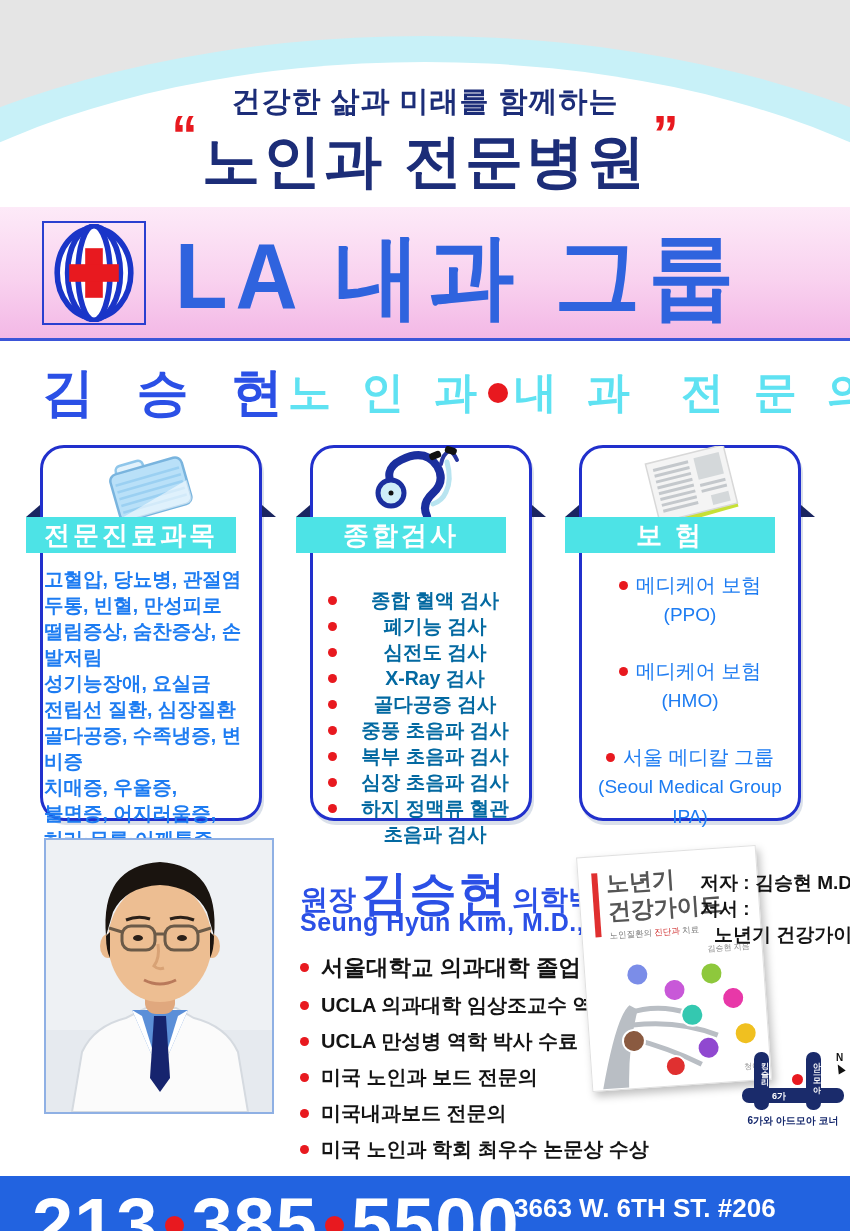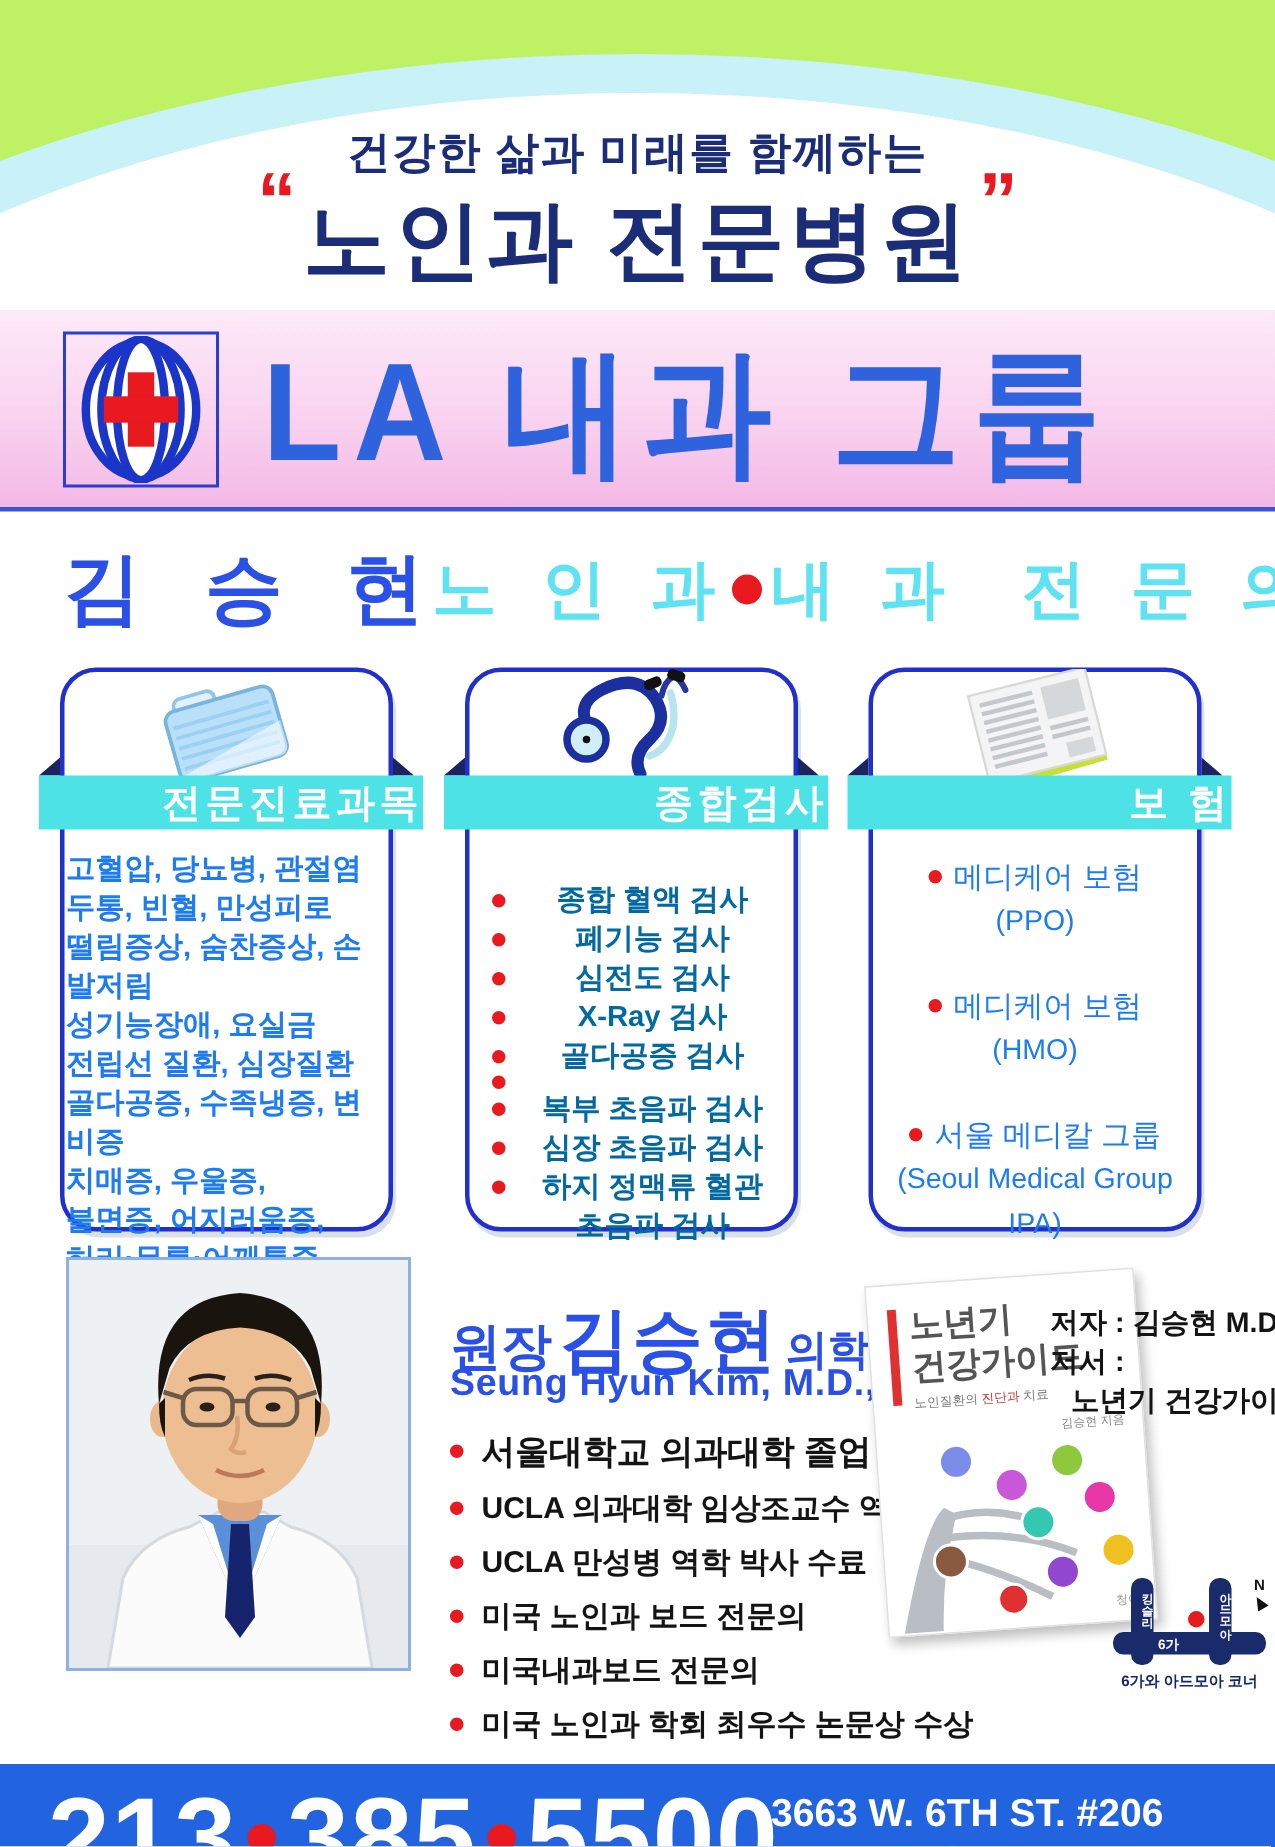--- a/index.html
+++ b/index.html
@@ -1,20 +1,20 @@
 <!DOCTYPE html>
 <html><head>
 <meta charset="utf-8">
 <style>
   html,body{margin:0;padding:0;background:#fff;}
   *{box-sizing:border-box;font-family:"Liberation Sans","DejaVu Sans",sans-serif;}
   #poster{position:relative;width:850px;height:1231px;overflow:hidden;background:#fff;}
 
   
-  .hdr{position:absolute;left:0;top:0;width:850px;height:207px;background:#bef264;overflow:hidden;}
+  .hdr{position:absolute;left:0;top:0;width:850px;height:207px;background:#e5e5e5;overflow:hidden;}
   .arc-cyan{position:absolute;left:-295px;top:36px;width:1440px;height:740px;background:#c8f1f8;border-radius:50%;}
   .arc-white{position:absolute;left:-225px;top:62px;width:1300px;height:660px;background:#ffffff;border-radius:50%;}
   .tagline{position:absolute;left:0;top:82px;width:850px;text-align:center;font-size:29px;font-weight:bold;color:#1c2d78;letter-spacing:1px;}
   .hdr-title-row{position:absolute;left:0;top:118px;width:850px;text-align:center;font-weight:bold;color:#1c2d78;}
   .hdr-title{font-size:58px;letter-spacing:3px;vertical-align:middle;}
   .q{font-size:52px;color:#e8191f;position:relative;top:-14px;font-weight:bold;}
 
   
   .banner{position:absolute;left:0;top:207px;width:850px;height:134px;background:linear-gradient(180deg,#fdeaf8 0%,#f9d2ef 55%,#f3b8e6 100%);border-bottom:3px solid #3b55d8;}
   .logo-box{position:absolute;left:42px;top:14px;width:104px;height:104px;border:2px solid #2a3fd0;display:flex;align-items:center;justify-content:center;}
@@ -24,42 +24,42 @@
   .name-row{position:absolute;left:0;top:352px;width:850px;height:90px;}
   .kname{position:absolute;left:42px;top:6px;font-size:52px;font-weight:bold;color:#2b50e6;letter-spacing:14px;}
   .spec{position:absolute;left:288px;top:12px;font-size:43px;font-weight:bold;color:#5fe2f2;letter-spacing:9px;white-space:nowrap;}
   .spec .sep{display:inline-block;width:20px;height:20px;border-radius:50%;background:#e8191f;margin:0 6px 6px 2px;vertical-align:middle;}
 
   
   .card{position:absolute;top:445px;width:222px;height:376px;background:#fff;border:3px solid #2130cc;border-radius:24px;box-shadow:2px 4px 0 rgba(150,165,195,.35);}
   #card1{left:40px;} #card2{left:310px;} #card3{left:579px;}
   .icon-area{position:absolute;top:448px;width:222px;height:68px;display:flex;align-items:center;justify-content:center;}
   #icon1{left:40px;} #icon2{left:310px;} #icon3{left:579px;}
-  .band{position:absolute;top:517px;height:36px;width:256px;background:#4de3e6;color:#fff;text-align:right;font-size:26px;font-weight:bold;letter-spacing:3px;line-height:36px;z-index:4;}
+  .band{position:absolute;top:517px;height:36px;width:210px;background:#4de3e6;color:#fff;text-align:center;font-size:26px;font-weight:bold;letter-spacing:3px;line-height:36px;z-index:4;}
   #band1{left:26px;} #band2{left:296px;} #band3{left:565px;}
   .wedge{position:absolute;top:505px;width:0;height:0;z-index:3;}
   .wedge.l{border-bottom:12px solid #1a2560;border-left:14px solid transparent;}
   .wedge.r{border-bottom:12px solid #1a2560;border-right:14px solid transparent;}
   #w1l{left:26px;} #w1r{left:262px;} #w2l{left:296px;} #w2r{left:532px;} #w3l{left:565px;} #w3r{left:801px;}
 
   .list1{position:absolute;left:44px;top:566px;width:214px;font-size:19.5px;font-weight:bold;color:#1d7cf2;line-height:26px;}
   .list2{position:absolute;left:318px;top:560px;width:206px;font-size:19.5px;font-weight:bold;color:#0369a1;line-height:26px;margin-top:27px;}
   .list2 .row{display:grid;grid-template-columns:28px 1fr;align-items:center;}
   .list2 .row .t{text-align:center;}
   .bdot{display:inline-block;width:9px;height:9px;border-radius:50%;background:#e8191f;justify-self:center;}
   .list2 .cont{padding-left:28px;text-align:center;}
   .list3{position:absolute;left:585px;top:570px;width:210px;text-align:center;font-size:20px;font-weight:normal;color:#1d7cf2;line-height:30px;}
   .list3 .entry{margin-bottom:26px;}
   .list3 .bdot{margin-right:8px;margin-bottom:2px;}
   .list3 .sub{font-size:19px;}
 
   
   .photo{position:absolute;left:44px;top:838px;width:230px;height:276px;border:2px solid #8fb0e4;background:#eef1f4;}
   .prof-title{position:absolute;left:300px;top:862px;white-space:nowrap;color:#2b50e6;font-weight:bold;}
-  .prof-title .pre{font-size:34px;}
+  .prof-title .pre{font-size:28px;}
   .prof-title .nm{font-size:47px;letter-spacing:2px;}
   .prof-title .suf{font-size:28px;}
   .prof-en{position:absolute;left:300px;top:908px;font-size:25px;font-weight:bold;color:#2b50e6;letter-spacing:0.5px;}
   .creds{position:absolute;left:300px;top:952px;width:320px;}
   .creds .row{display:flex;align-items:center;margin-bottom:9px;font-weight:bold;color:#141414;font-size:20px;white-space:nowrap;}
   .creds .row:first-child{font-size:22.5px;}
   .creds .bdot{flex:0 0 9px;margin-right:12px;}
 
   
   .book{position:absolute;left:584px;top:851px;width:180px;height:235px;transform:rotate(-4deg);background:#fff;box-shadow:3px 5px 8px rgba(0,0,0,.25);border:1px solid #e0e0e0;overflow:hidden;}
@@ -204,20 +204,21 @@
     <div class="row">
         <span class="bdot"></span>
         <span class="t">X-Ray 검사</span>
       </div>
     <div class="row">
         <span class="bdot"></span>
         <span class="t">골다공증 검사</span>
       </div>
     <div class="row">
         <span class="bdot"></span>
+        <span class="t">중풍 초음파 검사</span>
       </div>
     <div class="row">
         <span class="bdot"></span>
         <span class="t">복부 초음파 검사</span>
       </div>
     <div class="row">
         <span class="bdot"></span>
         <span class="t">심장 초음파 검사</span>
       </div>
     <div class="row">

